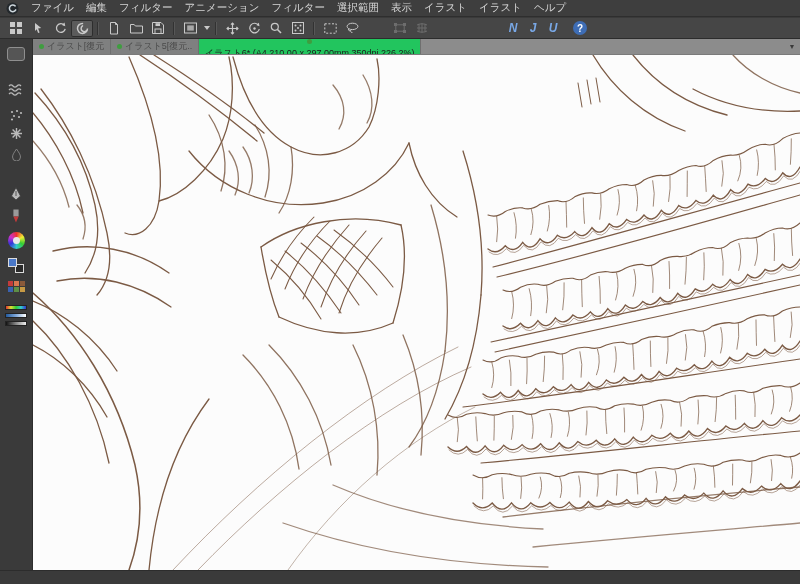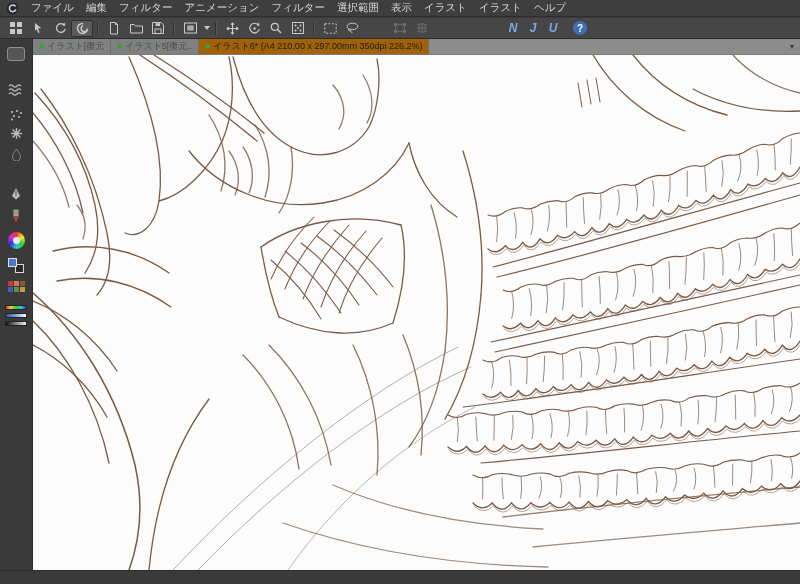--- a/index.html
+++ b/index.html
@@ -48,21 +48,21 @@
     border-bottom:1px solid #7a7a7a;box-sizing:border-box;
   }
   .tab{
     display:flex;align-items:center;gap:3px;padding:0 6px;font-size:9px;color:#3c3c3c;
     background:#7f8080;border-right:1px solid #6f6f6f;white-space:nowrap;overflow:hidden;
     box-sizing:border-box;
   }
   .tab .tab-label{overflow:hidden;text-overflow:clip;}
   .tab.t0{width:78px;flex:0 0 auto;color:#4a4a4a;}
   .tab.t1{width:88px;flex:0 0 auto;color:#4a4a4a;}
-  .tab.active{background:#a16207;color:#1c1c1c;}
+  .tab.active{background:#22c55e;color:#1c1c1c;flex-direction:column;}
   .tab-dot{width:5px;height:5px;border-radius:50%;background:#3f9d3f;flex:0 0 auto;}
   .tab-overflow{
     margin-left:auto;width:16px;display:flex;align-items:center;justify-content:center;
     color:#3a3a3a;font-size:7px;flex:0 0 auto;
   }
   
   .sidebar{
     position:absolute;left:0;top:39px;width:33px;height:531px;background:#3a3a3a;
     display:flex;flex-direction:column;align-items:center;z-index:4;
     border-right:1px solid #2e2e2e;box-sizing:border-box;

